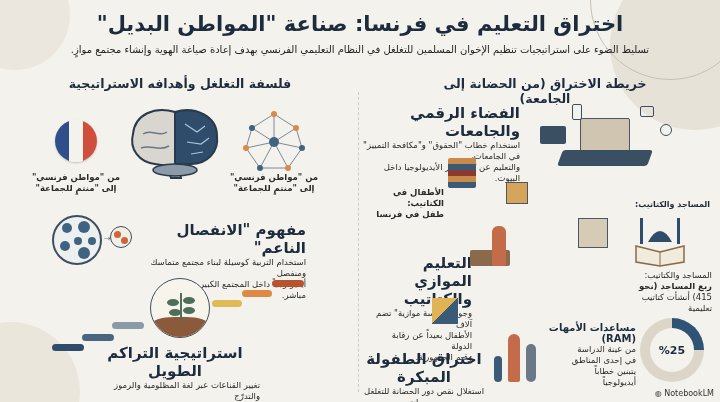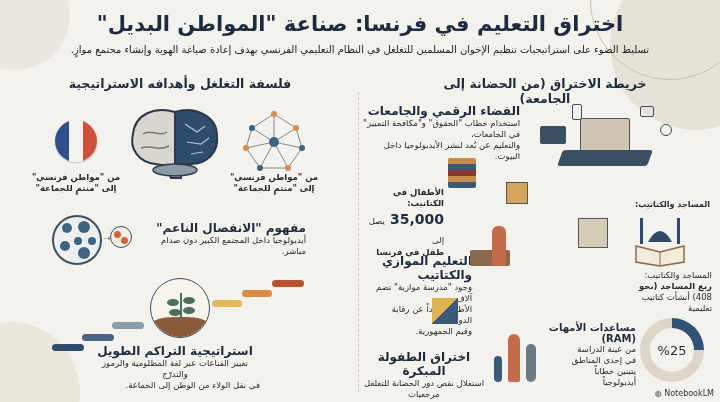--- a/index.html
+++ b/index.html
@@ -26,21 +26,21 @@
     text-align: center; font-size: 10px; color: #222; direction: rtl;
   }
   .divider {
     position: absolute; left: 358px; top: 92px; width: 0; height: 300px;
     border-left: 1px dashed #d2ccc0;
   }
   .section-title {
     position: absolute; font-weight: bold; font-size: 12.5px; color: #1c2b3d; direction: rtl; text-align: center;
   }
   .rtl { direction: rtl; text-align: right; }
-  .h { font-weight: bold; font-size: 12px; color: #1c2b3d; }
+  .h { font-weight: bold; font-size: 15px; color: #1c2b3d; }
   .p { font-size: 8.5px; line-height: 11px; color: #2a2a2a; }
   .abs { position: absolute; }
   .cap { font-size: 8.5px; font-weight: bold; line-height: 11px; text-align: center; direction: rtl; color: #2a2a2a; }
   .big { font-size: 14px; font-weight: bold; color: #1c2b3d; }
 
   .flag { position: absolute; left: 55px; top: 120px; width: 42px; height: 42px; border-radius: 50%; overflow: hidden; display: flex; box-shadow: 0 1px 2px rgba(0,0,0,.2); }
   .flag span { flex: 1; }
   .brain { position: absolute; left: 125px; top: 104px; width: 100px; height: 78px; }
   .network { position: absolute; left: 240px; top: 108px; width: 68px; height: 68px; }
 
@@ -51,21 +51,21 @@
 
   .step { position: absolute; height: 7px; border-radius: 4px; }
   .plant { position: absolute; left: 150px; top: 278px; width: 60px; height: 60px; border-radius: 50%; border: 1.5px solid #3b4f62; background: #f7f4ec; overflow: hidden; }
   .soil { position: absolute; bottom: 0; left: 0; width: 100%; height: 20px; background: #8a5a3b; border-radius: 40% 40% 0 0; }
   .leaf { position: absolute; width: 12px; height: 7px; background: #4c6e5a; border-radius: 50%; }
 
   .bldg { position: absolute; background: #cfc5b0; border: 1px solid #4a5665; }
   .donut { position: absolute; left: 640px; top: 318px; width: 64px; height: 64px; border-radius: 50%;
     background: conic-gradient(#2f5375 0 25%, #dcd6c9 25% 100%); }
   .donut-hole { position: absolute; left: 10px; top: 10px; width: 44px; height: 44px; border-radius: 50%; background: #f4f2ec;
-    display: flex; align-items: center; justify-content: center; font-weight: normal; font-size: 13px; color: #1c2b3d; }
+    display: flex; align-items: center; justify-content: center; font-weight: bold; font-size: 11px; color: #1c2b3d; }
   .logo { position: absolute; right: 6px; bottom: 4px; font-size: 8px; color: #333; }
 </style>
 </head>
 <body>
 
 <div class="bg-blob blob-tl"></div>
 <div class="bg-blob blob-tr"></div>
 <div class="arc-tr"></div>
 <div class="bg-blob blob-bl"></div>
 
@@ -137,62 +137,62 @@
   <span class="cell" style="left:34px;top:20px;width:8px;height:8px"></span>
   <span class="cell" style="left:24px;top:30px;width:12px;height:12px"></span>
 </div>
 <div class="abs" style="left:104px;top:234px;font-size:8px;color:#777;">→</div>
 <div class="cells-small">
   <i style="left:3px;top:4px"></i>
     <i style="left:10px;top:10px"></i>
 </div>
 <div class="abs rtl" style="left:140px;top:221px;width:166px;">
   <div class="h">مفهوم "الانفصال الناعم"</div>
+  <div class="p">استخدام التربية كوسيلة لبناء مجتمع متماسك ومنفصل</div>
   <div class="p">أيديولوجياً داخل المجتمع الكبير دون صدام مباشر.</div>
 </div>
 
 <div class="step" style="left:52px;top:344px;width:32px;background:#2f4d6a"></div>
 <div class="step" style="left:82px;top:334px;width:32px;background:#4a6580"></div>
 <div class="step" style="left:112px;top:322px;width:32px;background:#8a9ba8"></div>
 <div class="plant">
   <div class="soil"></div>
   <div class="abs" style="left:29px;top:14px;width:2px;height:28px;background:#4c6e5a"></div>
   <span class="leaf" style="left:16px;top:20px"></span>
     <span class="leaf" style="left:32px;top:18px"></span>
   <span class="leaf" style="left:18px;top:30px"></span>
     <span class="leaf" style="left:32px;top:28px"></span>
 </div>
 <div class="step" style="left:212px;top:300px;width:30px;background:#e0bb55"></div>
 <div class="step" style="left:242px;top:290px;width:30px;background:#de8a44"></div>
 <div class="step" style="left:272px;top:280px;width:32px;background:#b9532e"></div>
 
 <div class="abs rtl" style="left:90px;top:344px;width:170px;">
   <div class="h" style="text-align:center">استراتيجية التراكم الطويل</div>
-  <div class="p" style="text-align:center">تغيير القناعات عبر لغة المظلومية والرموز والتدرّج</div>
+  <div class="p" style="">تغيير القناعات عبر لغة المظلومية والرموز والتدرّج</div>
   <div class="p" style="text-align:right">في نقل الولاء من الوطن إلى الجماعة.</div>
 </div>
 
 <div class="section-title" style="left:420px;top:76px;width:250px;">خريطة الاختراق (من الحضانة إلى الجامعة)</div>
 
 <div class="abs rtl" style="left:360px;top:104px;width:160px;">
   <div class="h">الفضاء الرقمي والجامعات</div>
   <div class="p">استخدام خطاب "الحقوق" و"مكافحة التمييز" في الجامعات،</div>
   <div class="p">والتعليم عن بُعد لنشر الأيديولوجيا داخل البيوت.</div>
 </div>
 
 <div class="bldg" style="left:580px;top:118px;width:50px;height:34px;border-radius:2px;"></div>
 <div class="abs" style="left:560px;top:150px;width:90px;height:16px;background:#3b4f62;border-radius:3px;transform:skewX(-20deg);"></div>
 <div class="abs" style="left:540px;top:126px;width:26px;height:18px;background:#3b4f62;border-radius:2px;"></div>
 <div class="abs" style="left:572px;top:104px;width:10px;height:16px;border:1.5px solid #3b4f62;border-radius:2px;"></div>
 <div class="abs" style="left:640px;top:106px;width:14px;height:11px;border:1.5px solid #3b4f62;border-radius:2px;"></div>
 <div class="abs" style="left:660px;top:124px;width:12px;height:12px;border:1.5px solid #3b4f62;border-radius:50%;"></div>
 
 <div class="abs rtl" style="left:364px;top:155px;width:80px;margin-top:32px;">
   <div class="p" style="font-weight:bold">الأطفال في الكتاتيب:</div>
-  <div><span class="big">35,000</span> <span class="p">يصل إلى</span></div>
   <div class="p" style="font-weight:bold">طفل في فرنسا</div>
 </div>
 <div class="abs" style="left:448px;top:158px;width:28px;height:30px;background:repeating-linear-gradient(#c98a4a 0 6px,#3b5a78 6px 12px,#8a3a2e 12px 18px);border-radius:2px;"></div>
 <div class="bldg" style="left:506px;top:182px;width:22px;height:22px;background:#d4a55a;"></div>
 
 <div class="abs rtl" style="left:372px;top:210px;width:100px;margin-top:44px;">
   <div class="h">التعليم الموازي والكتاتيب</div>
   <div class="p">وجود "مدرسة موازية" تضم آلاف</div>
   <div class="p">الأطفال بعيداً عن رقابة الدولة</div>
   <div class="p">وقيم الجمهورية.</div>
@@ -206,21 +206,21 @@
 <svg class="abs" style="left:632px;top:212px;" width="56" height="56" viewBox="0 0 56 56">
   <rect x="8" y="6" width="3" height="26" fill="#2f4d6a"></rect>
     <rect x="45" y="6" width="3" height="26" fill="#2f4d6a"></rect>
   <path d="M16 30 Q28 8 40 30 Z" fill="#2f4d6a"></path>
   <path d="M4 34 L28 40 L52 34 L52 50 L28 54 L4 50 Z" fill="#f1ebdc" stroke="#8a6a4a" stroke-width="1.5"></path>
   <line x1="28" y1="40" x2="28" y2="54" stroke="#8a6a4a"></line>
 </svg>
 <div class="abs rtl" style="left:620px;top:270px;width:92px;">
   <div class="p">المساجد والكتاتيب:</div>
   <div class="p" style="font-weight:bold">ربع المساجد (نحو</div>
-  <div class="p">408) أنشأت كتاتيب تعليمية</div>
+  <div class="p">415) أنشأت كتاتيب تعليمية</div>
 </div>
 
 <div class="abs rtl" style="left:540px;top:322px;width:96px;">
   <div class="h" style="font-size:10px">مساعدات الأمهات (RAM)</div>
   <div class="p">من عينة الدراسة</div>
   <div class="p">في إحدى المناطق</div>
   <div class="p">يتبنين خطاباً</div>
   <div class="p">أيديولوجياً</div>
 </div>
 <div class="donut">

